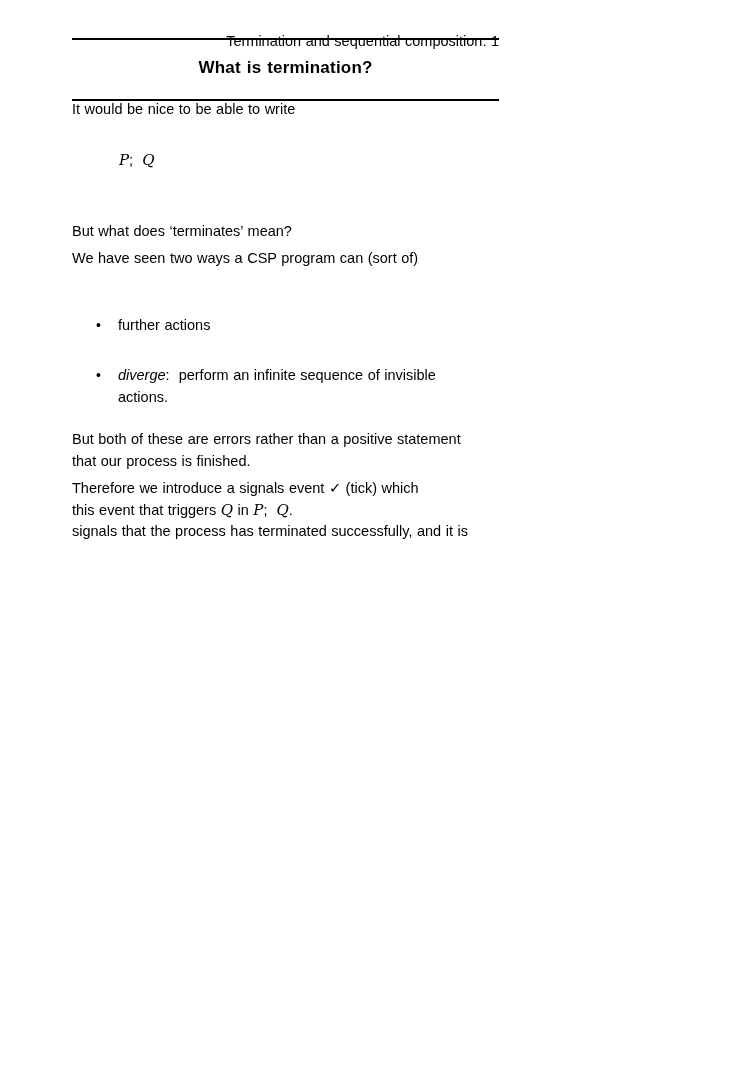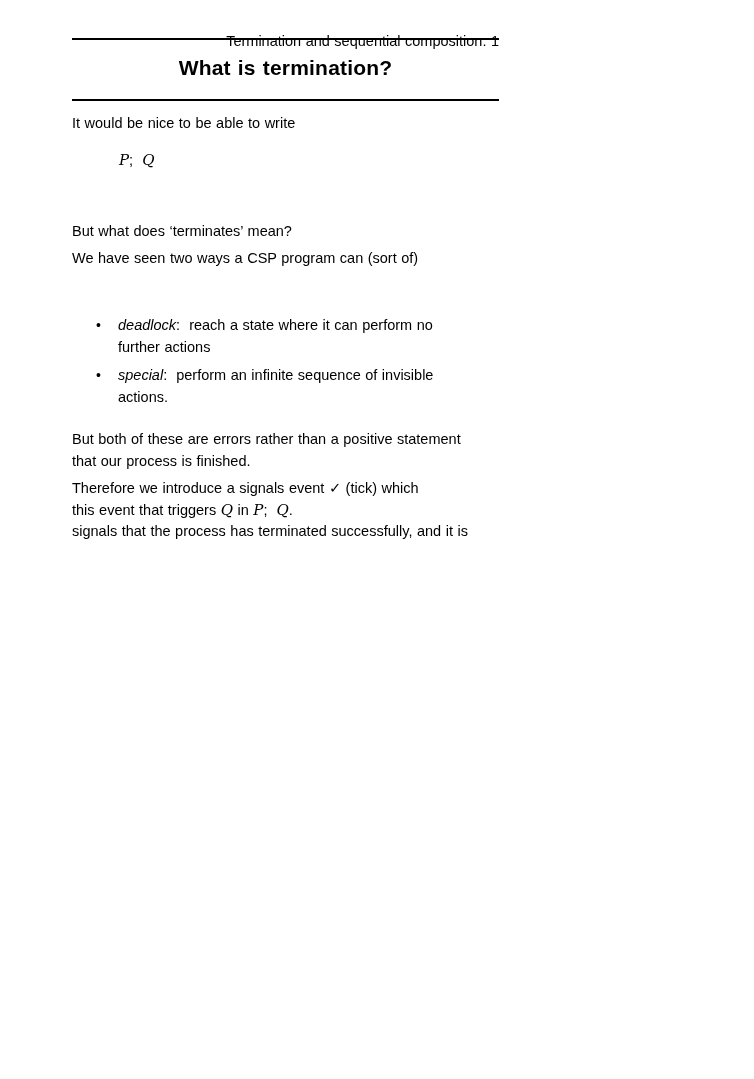--- a/index.html
+++ b/index.html
@@ -8,32 +8,32 @@
     position:relative; width:754px; height:1079px; background:var(--bg);
     color:var(--text); font-family:"Liberation Sans", sans-serif;
     font-size:14.5px; overflow:hidden;
   }
   .col { position:absolute; left:72px; width:427px; }
   .running-header { top:9px; text-align:right; line-height:17px; word-spacing:0.5px;margin-top:24px; }
   .rule { position:absolute; left:72px; width:427px; height:2px; background:var(--rule); }
   .rule-top { top:38px; }
   .rule-bottom { top:99px; }
   .slide-title {
-    top:57px; text-align:center; font-weight:bold; font-size:21px;
+    top:57px; text-align:center; font-weight:bold; font-size:17px;
     line-height:22px; letter-spacing:0.2px; word-spacing:1px;
   }
   .para { word-spacing:0.5px; }
   .line { white-space:pre; line-height:21.5px; height:21.5px; }
   .seg-r { }
   .seg-i { font-style:italic; }
   .seg-m {
     font-family:"DejaVu Serif", "Liberation Serif", serif;
     font-style:italic; font-size:15px;
   }
-  .p-intro   { top:113px; }
+  .p-intro   { top:99px; }
   .math-disp { top:150px; left:119px; width:300px; }
   .p-runs    { top:195px; }
   .p-butwhat { top:221px; }
   .p-twoways { top:248px; }
   .bullet-item { padding-left:46px; box-sizing:border-box; }
   .bullet-1  { top:315px; }
   .bullet-2  { top:365px; }
   .bullet-marker { position:absolute; left:24px; top:0; line-height:21.5px; font-size:14px; }
   .p-errors  { top:429px; }
   .p-tick    { top:478px; }
@@ -63,27 +63,26 @@
   <div class="col para p-butwhat">
     <div class="line"><span class="seg-r">But what does ‘terminates’ mean?</span></div>
   </div>
 
   <div class="col para p-twoways">
     <div class="line"><span class="seg-r">We have seen two ways a CSP program can (sort of)</span></div>
   </div>
 
   <div class="col para bullet-item bullet-1">
     <span class="bullet-marker">•</span>
-    <div class="line"><span class="seg-i">deadlock</span><span class="seg-r">:  reach a state where it can perform no</span></div>
     <div class="line"><span class="seg-r">further actions</span></div>
   </div>
 
   <div class="col para bullet-item bullet-2">
     <span class="bullet-marker">•</span>
-    <div class="line"><span class="seg-i">special</span><span class="seg-r">:  perform an infinite sequence of invisible</span></div>
+    <div class="line"><span class="seg-i">diverge</span><span class="seg-r">:  perform an infinite sequence of invisible</span></div>
     <div class="line"><span class="seg-r">actions.</span></div>
   </div>
 
   <div class="col para p-errors">
     <div class="line"><span class="seg-r">But both of these are errors rather than a positive statement</span></div>
     <div class="line"><span class="seg-r">that our process is finished.</span></div>
   </div>
 
   <div class="col para p-tick">
     <div class="line"><span class="seg-r">Therefore we introduce a signals event </span><span class="seg-r">✓</span><span class="seg-r"> (tick) which</span></div>

